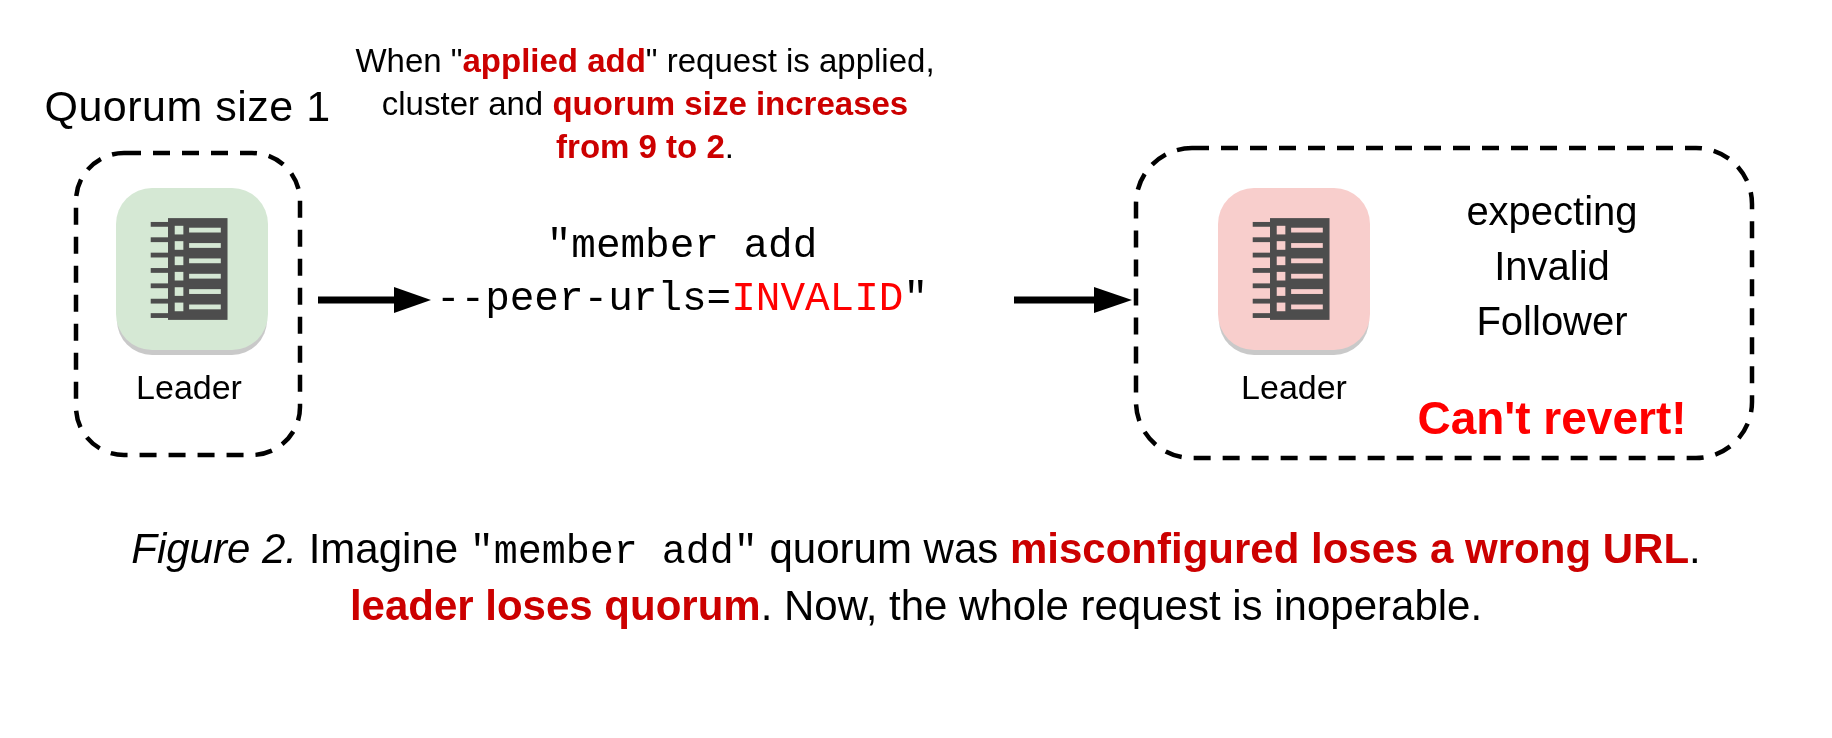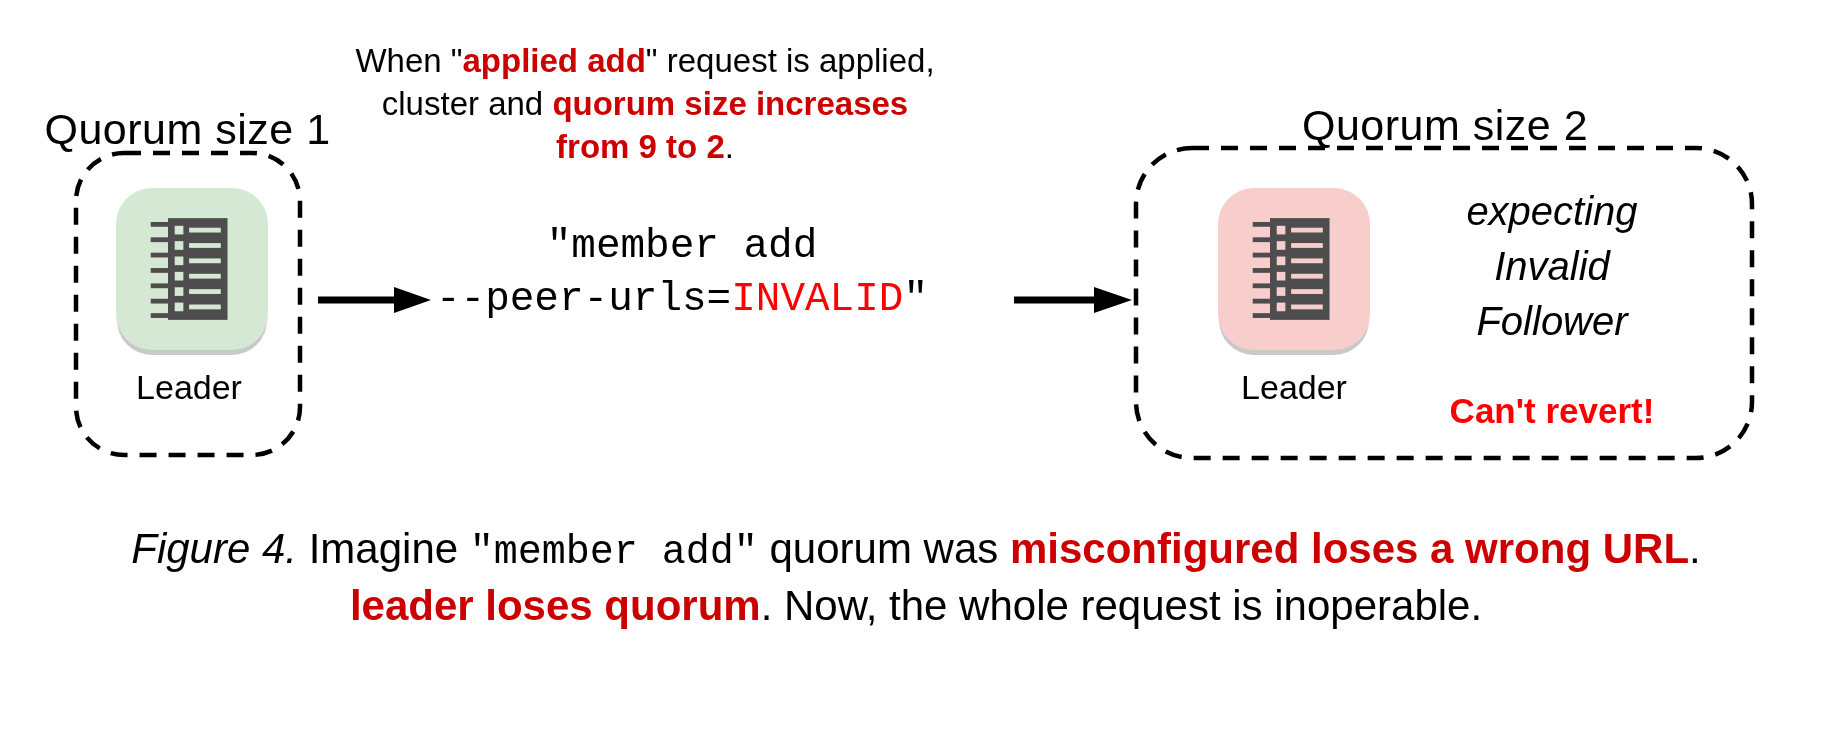--- a/index.html
+++ b/index.html
@@ -4,21 +4,21 @@
 <style>
   html,body{margin:0;padding:0;background:#ffffff;}
   .canvas{
     position:relative;width:1832px;height:738px;background:#ffffff;overflow:hidden;
     font-family:"Liberation Sans",sans-serif;color:#000;
   }
   .abs{position:absolute;}
   .ctr{text-align:center;}
 
   
-  .group-title{font-size:43px;letter-spacing:0.5px;margin-top:23px;}
+  .group-title{font-size:43px;letter-spacing:0.5px;}
 
   
   .dash-rect{stroke:#000;stroke-width:4.5;fill:none;}
 
   
   .node-icon{
     border-radius:36px;
     width:152px;height:162px;
     box-shadow:0 6px 0 -1px rgba(60,60,60,0.28);
     display:flex;align-items:center;justify-content:center;
@@ -38,22 +38,22 @@
 
   
   .note{font-size:33px;line-height:1.3;}
   .red-b{color:#cc0000;font-weight:bold;}
 
   
   .command{font-family:"Liberation Mono",monospace;font-size:41px;line-height:1.3;}
   .invalid{color:#ff0000;}
 
   
-  .expect{font-size:40px;font-style:italic;line-height:1.38;}
-  .warning{font-size:35px;font-weight:bold;color:#ff0000;}
+  .expect{font-size:40px;line-height:1.38;}
+  .warning{font-size:46px;font-weight:bold;color:#ff0000;}
 
   
   .caption{font-size:42px;line-height:1.3;}
   .caption .fig{font-style:italic;}
   .caption .mono{font-family:"Liberation Mono",monospace;font-size:40px;}
 </style>
 </head>
 <body>
 
 <div class="canvas">
@@ -105,21 +105,20 @@
   <div class="abs ctr command" style="left:372px;top:220px;width:620px;">
     <div>"member add</div>
     <div><span>--peer-urls=</span><span class="invalid">INVALID</span><span>"</span></div>
   </div>
 
   <svg class="abs arrow" style="left:1010px;top:280px;" width="125" height="40">
     <line x1="4" y1="20" x2="86" y2="20"></line>
     <polygon points="84,7 122,20 84,33"></polygon>
   </svg>
 
-  <div class="abs ctr group-title" style="left:1135px;top:78px;width:620px;">Quorum size 2</div>
 
   <svg class="abs" style="left:1133px;top:145px;" width="622" height="316">
     <rect class="dash-rect" x="3" y="3" width="616" height="310" rx="56" stroke-dasharray="17 12"></rect>
   </svg>
 
   <div class="abs node-icon pink" style="left:1218px;top:188px;">
     <svg viewBox="0 0 100 110" aria-hidden="true">
       <rect class="dk" x="25" y="2" width="62" height="106"></rect>
       <rect class="dk" x="7" y="6" width="18" height="5"></rect>
       <rect class="dk" x="7" y="22" width="18" height="5"></rect>
@@ -147,17 +146,17 @@
 
   <div class="abs ctr expect" style="left:1368px;top:184px;width:368px;">
     <div>expecting</div>
     <div>Invalid</div>
     <div>Follower</div>
   </div>
 
   <div class="abs ctr warning" style="left:1368px;top:391px;width:368px;">Can't revert!</div>
 
   <div class="abs ctr caption" style="left:35px;top:522px;width:1762px;">
-    <div><span class="fig">Figure 4.</span><span> Imagine </span><span class="mono">"member add"</span><span> quorum was </span><span class="red-b">misconfigured loses a wrong URL</span><span>.</span></div>
+    <div><span class="fig">Figure 2.</span><span> Imagine </span><span class="mono">"member add"</span><span> quorum was </span><span class="red-b">misconfigured loses a wrong URL</span><span>.</span></div>
     <div><span class="red-b">leader loses quorum</span><span>. Now, the whole request is inoperable.</span></div>
   </div>
 
 </div>
 
 </body></html>

